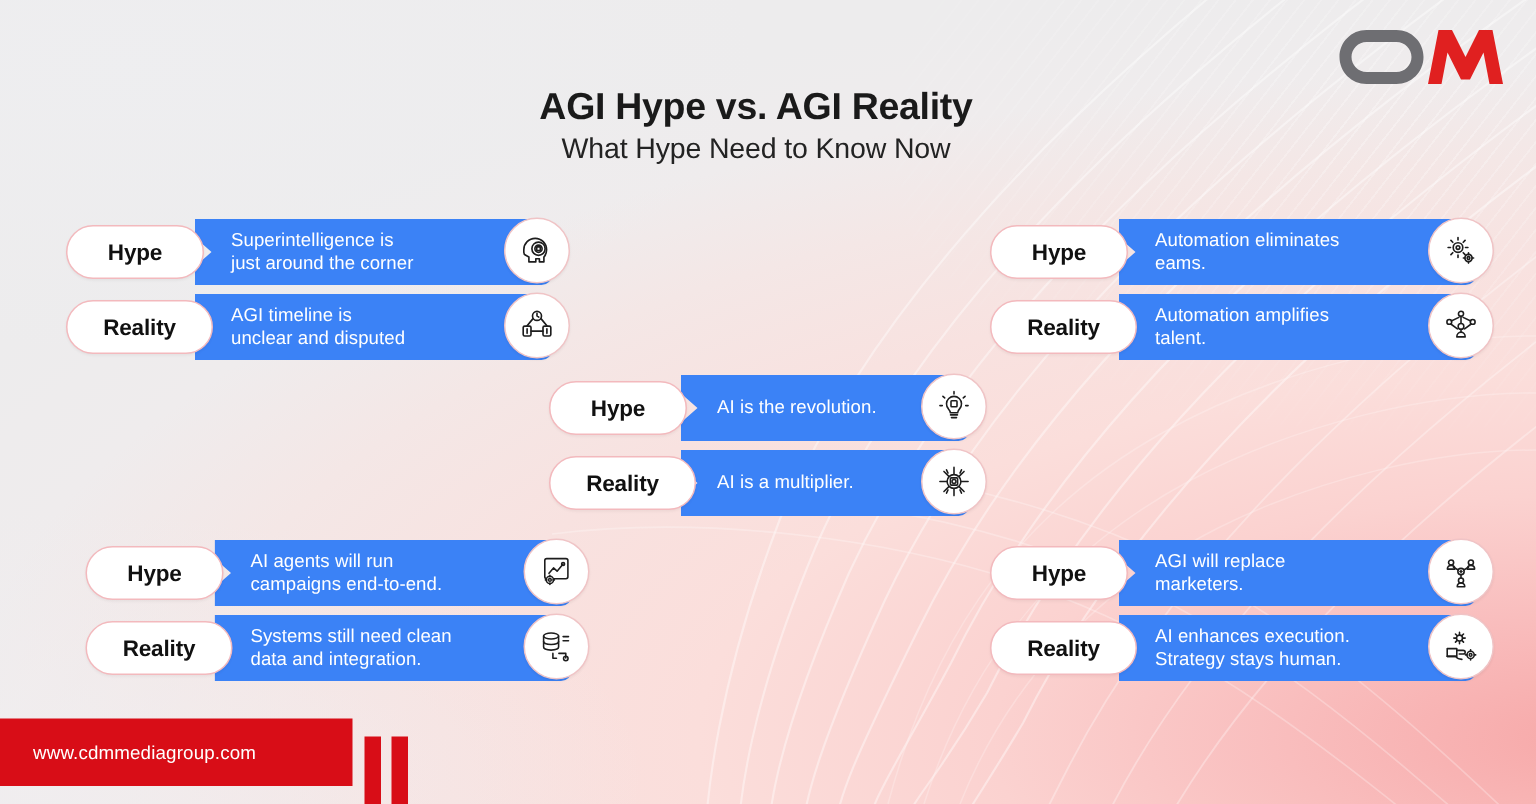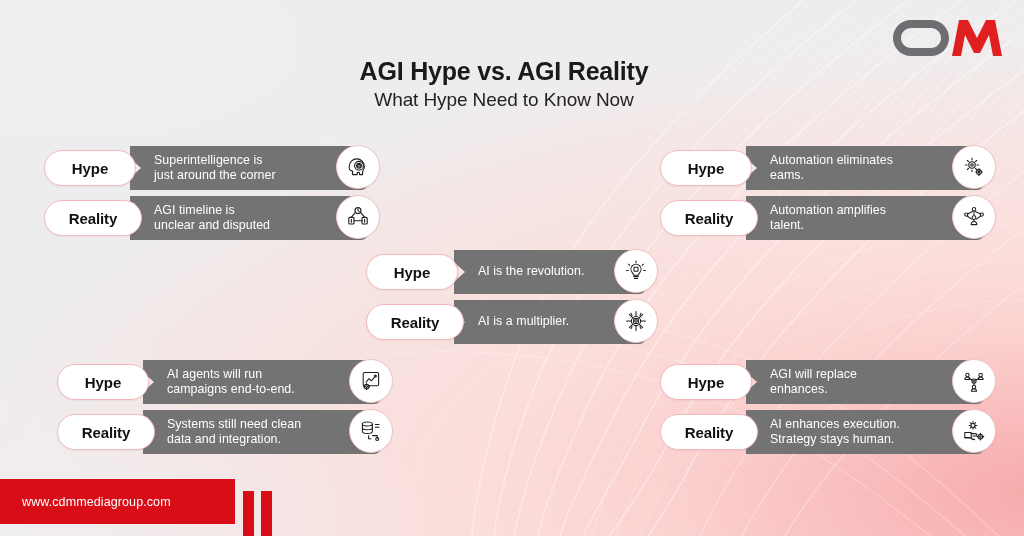--- a/index.html
+++ b/index.html
@@ -51,21 +51,21 @@
   }
 
   
   .group{position:absolute;}
   .row{position:relative;height:44px;margin-bottom:2px;}
   .row.gap{margin-bottom:6px;}
 
   
   .bubble{
     position:absolute;top:0;height:100%;
-    background:#737373;
+    background:#3b82f6;
     color:#fff;
     display:flex;align-items:center;
     border-radius:0 7px 7px 0;
     box-sizing:border-box;
     clip-path:polygon(0 0, 100% 0, 100% 100%, 0 100%, 0 72%, 11px 50%, 0 28%);
   }
   .bubble .txt{
     font-size:12.4px;line-height:1.22;font-weight:normal;
     white-space:pre-line;letter-spacing:.05px;
   }
@@ -320,21 +320,21 @@
           <circle cx="18.2" cy="20" r="1.5"></circle>
         </svg>
       </div>
     </div>
   </div>
 
   <div class="group" style="left:660px;top:360px;width:336px;">
     <div class="row gap">
       <div class="bubble" style="left:86px;right:12px;padding:0 42px 0 24px;">
         <div class="txt">AGI will replace
-enhances.</div>
+marketers.</div>
       </div>
       <div class="pill" style="left:0;width:92px;">
         <span>Hype</span>
       </div>
       <div class="disc" style="right:0;">
         <svg width="24" height="24" viewBox="0 0 24 24" fill="none" stroke="#1d1d1d" stroke-width="1.05" stroke-linecap="round" stroke-linejoin="round">
           <circle cx="5.4" cy="6" r="1.7"></circle>
           <path d="M2.9 10.4c0-1.5 1.1-2.5 2.5-2.5s2.5 1 2.5 2.5z"></path>
           <circle cx="18.6" cy="6" r="1.7"></circle>
           <path d="M16.1 10.4c0-1.5 1.1-2.5 2.5-2.5s2.5 1 2.5 2.5z"></path>

